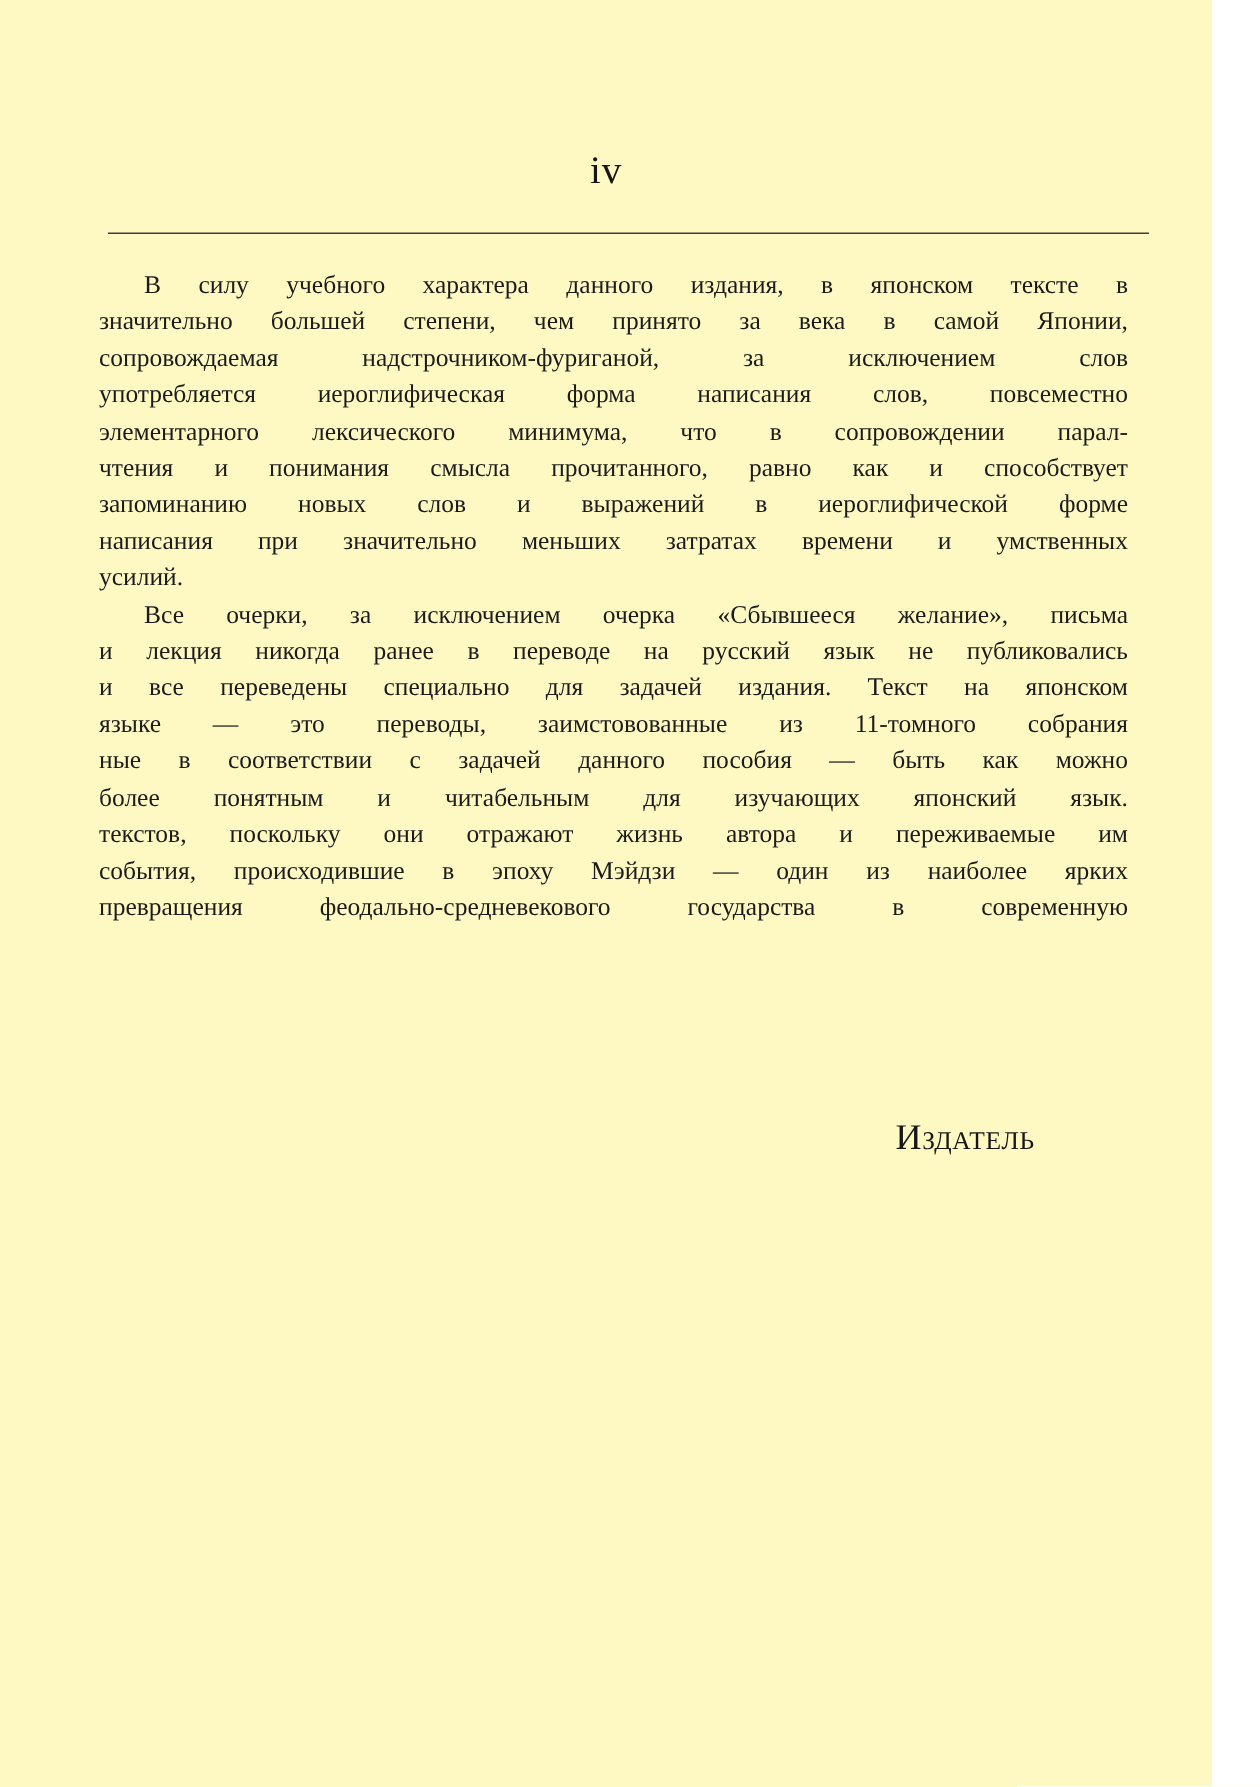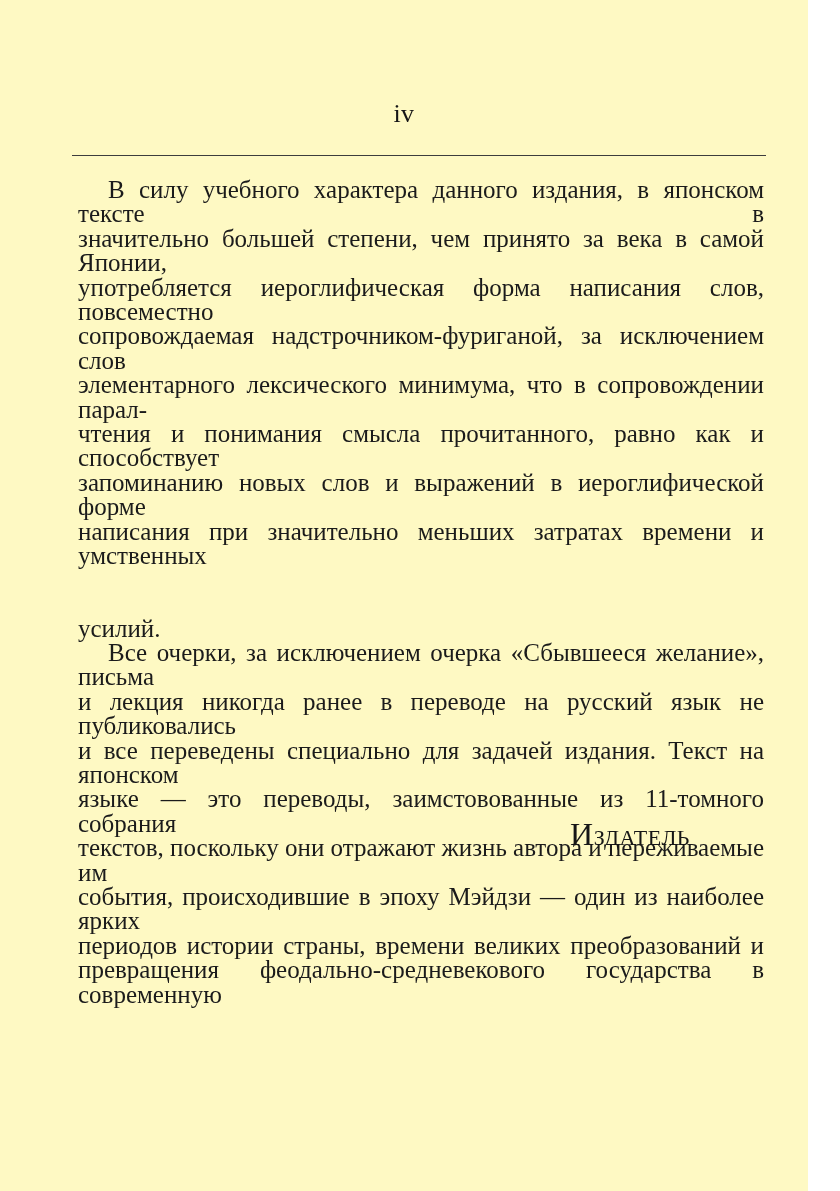--- a/index.html
+++ b/index.html
@@ -31,75 +31,75 @@
     position: absolute;
     top: 155px;
     left: 72px;
     width: 694px;
     height: 0;
     border-top: 1.7px solid #3d3d3d;
   }
   .text-block {
     position: absolute;
     top: 178px;
-    left: 78px;
+    left: 66px;
     width: 686px;
-    font-size: 25px;
+    font-size: 17px;
     line-height: 24.4px;
     color: #1b1b1b;
   }
   .paragraph { margin: 0; }
   .line {
     text-align: justify;
     text-align-last: justify;
     white-space: normal;
   }
   .line.first {
     text-indent: 30px;
   }
   .line.last {
     text-align-last: left;
-    margin-top: 48px;
   }
   .publisher {
     position: absolute;
-    top: 816px;
+    top: 746px;
     right: 118px;
-    font-size: 32px;
+    font-size: 24px;
     font-variant: small-caps;
     letter-spacing: 0.5px;
     color: #161616;
   }
 </style>
 </head>
 <body>
 
 <div class="page">
   <div class="page-number">iv</div>
 
   <div class="rule"></div>
 
   <main class="text-block" id="text-block">
       <div class="paragraph">
         <div class="line first">В силу учебного характера данного издания, в японском тексте в</div>
         <div class="line">значительно большей степени, чем принято за века в самой Японии,</div>
+        <div class="line">сопровождаемая надстрочником-фуриганой, за исключением слов</div>
         <div class="line">употребляется иероглифическая форма написания слов, повсеместно</div>
-        <div class="line">сопровождаемая надстрочником-фуриганой, за исключением слов</div>
         <div class="line">элементарного лексического минимума, что в сопровождении парал-</div>
         <div class="line">чтения и понимания смысла прочитанного, равно как и способствует</div>
         <div class="line">запоминанию новых слов и выражений в иероглифической форме</div>
         <div class="line">написания при значительно меньших затратах времени и умственных</div>
         <div class="line last">усилий.</div>
       </div>
       <div class="paragraph">
         <div class="line first">Все очерки, за исключением очерка «Сбывшееся желание», письма</div>
         <div class="line">и лекция никогда ранее в переводе на русский язык не публиковались</div>
         <div class="line">и все переведены специально для задачей издания. Текст на японском</div>
         <div class="line">языке — это переводы, заимстовованные из 11-томного собрания</div>
+        <div class="line">ные в соответствии с задачей данного пособия — быть как можно</div>
+        <div class="line">более понятным и читабельным для изучающих японский язык.</div>
         <div class="line">текстов, поскольку они отражают жизнь автора и переживаемые им</div>
         <div class="line">события, происходившие в эпоху Мэйдзи — один из наиболее ярких</div>
-        <div class="line">периодов истории страны, времени великих преобразований и</div>
         <div class="line">превращения феодально-средневекового государства в современную</div>
       </div>
     </main>
 
   <div class="publisher">Издатель</div>
 </div>
 
 </body></html>

